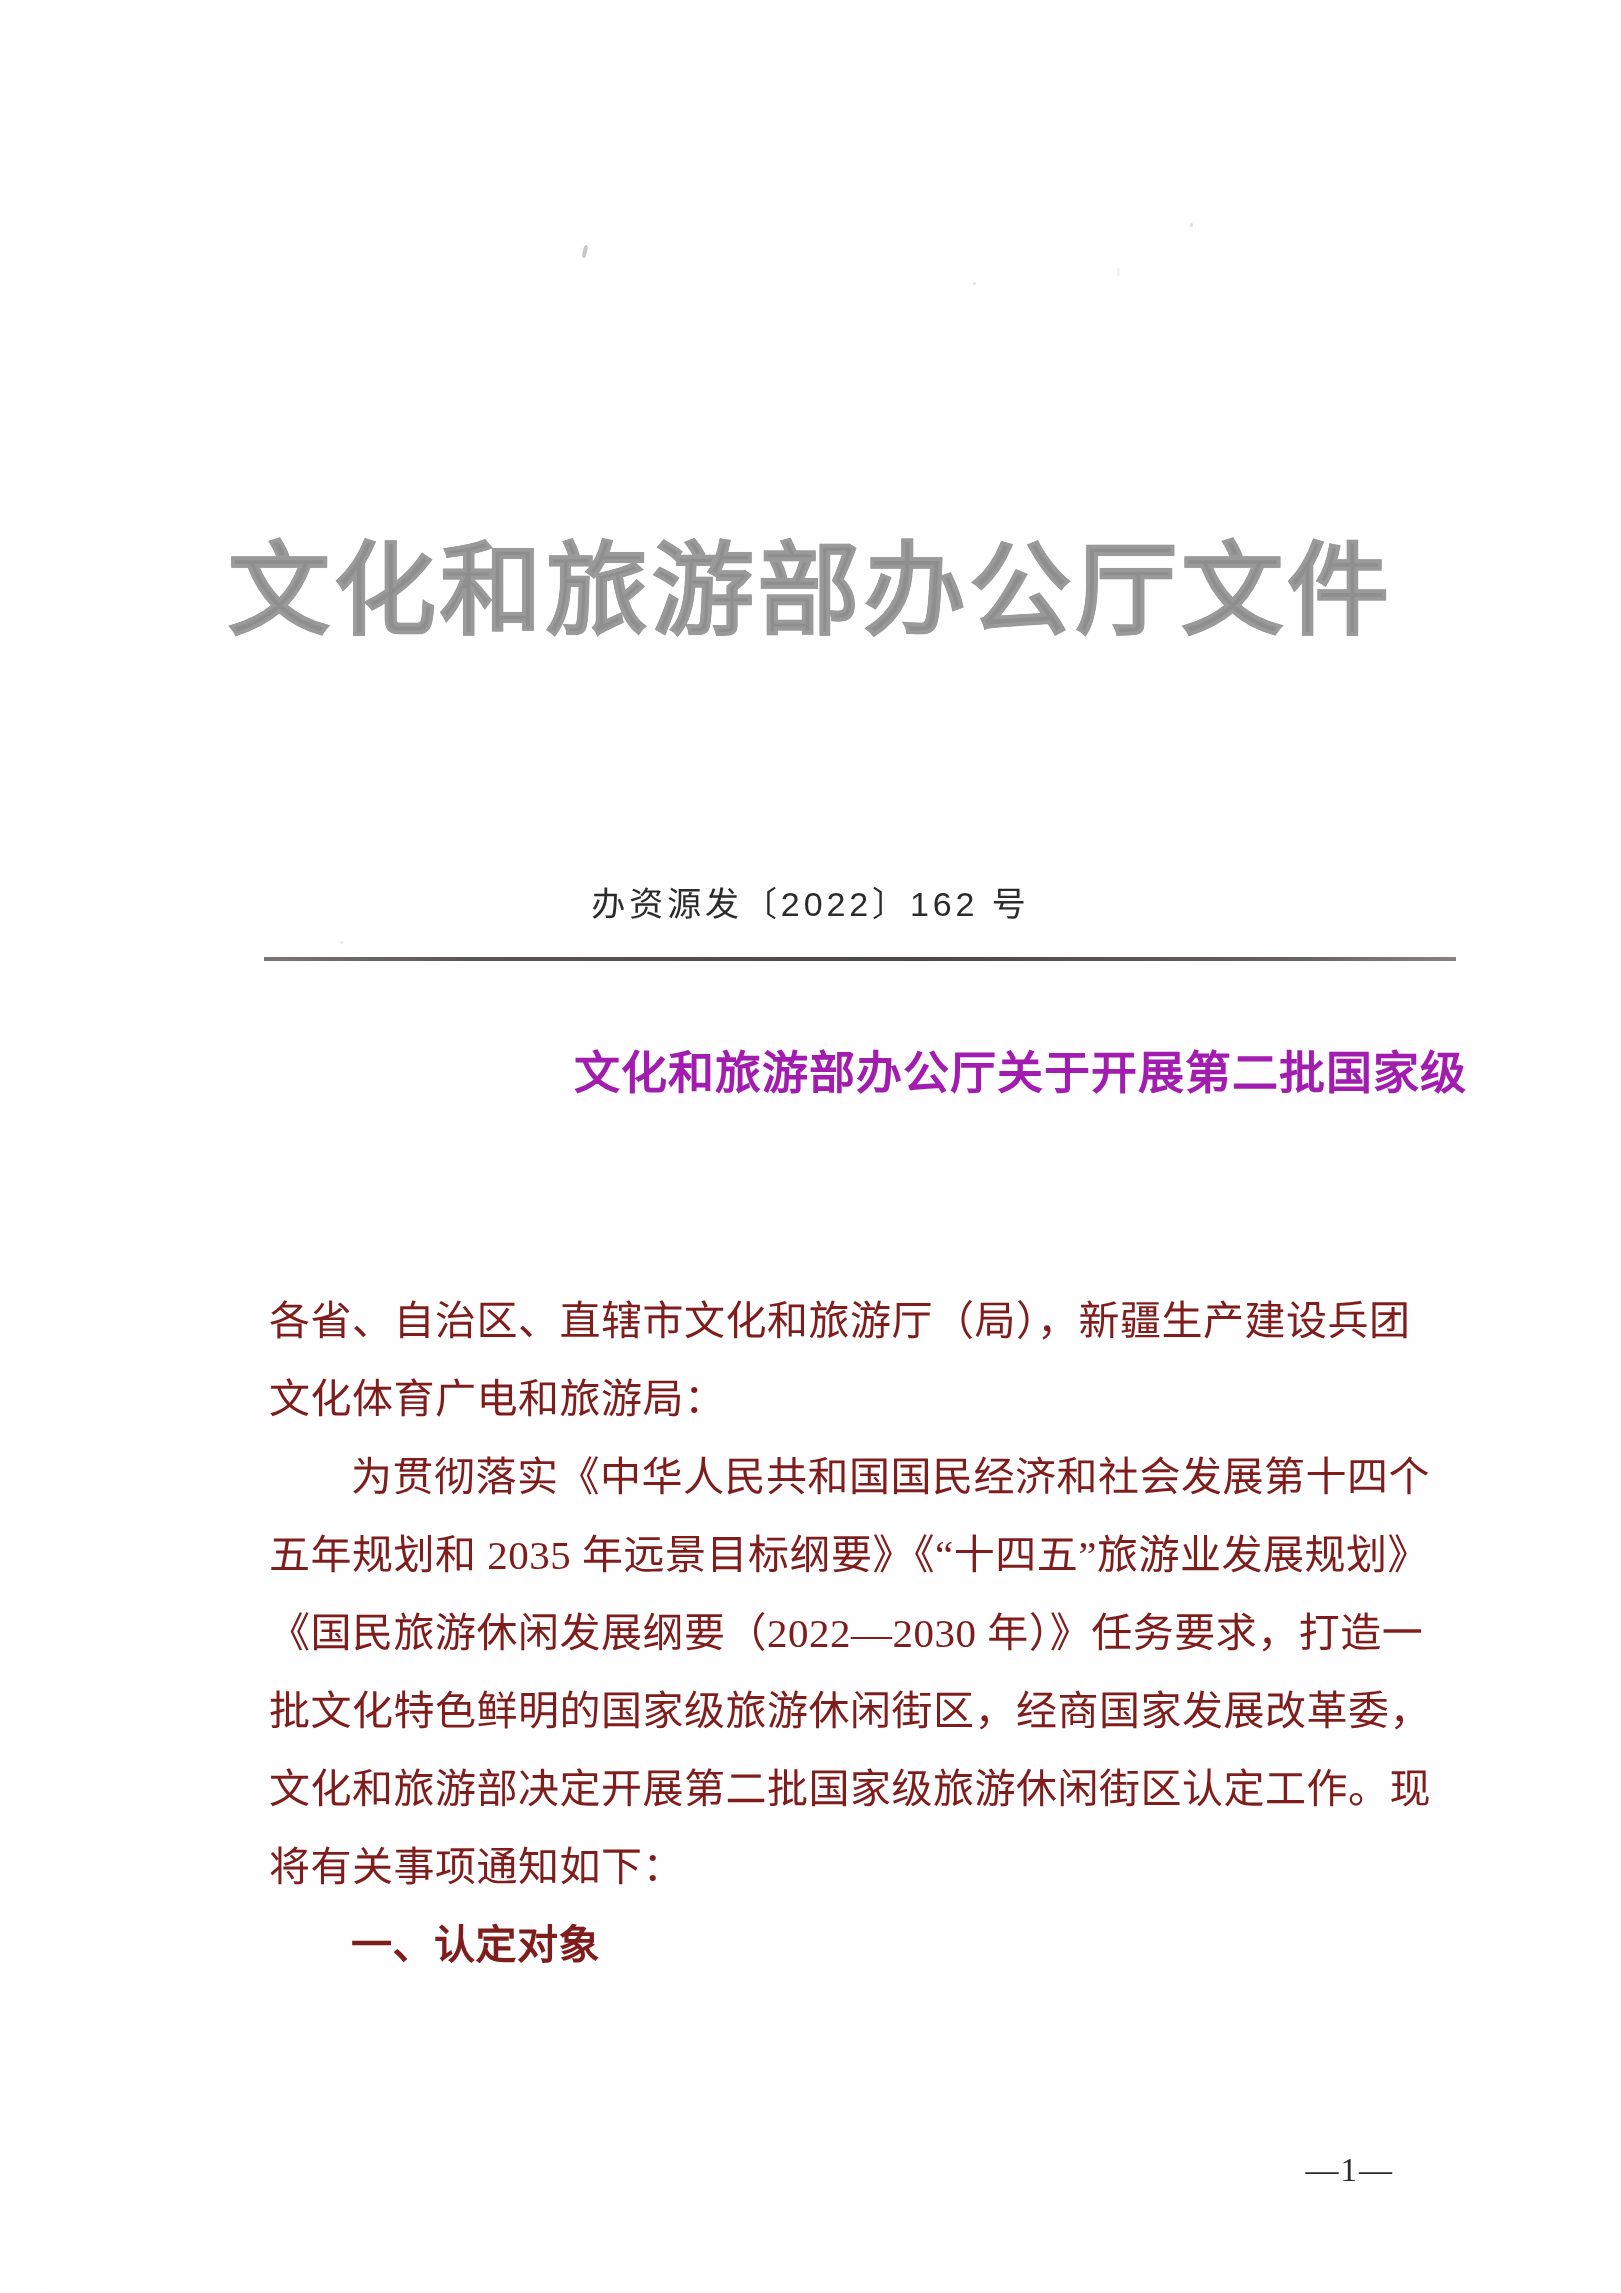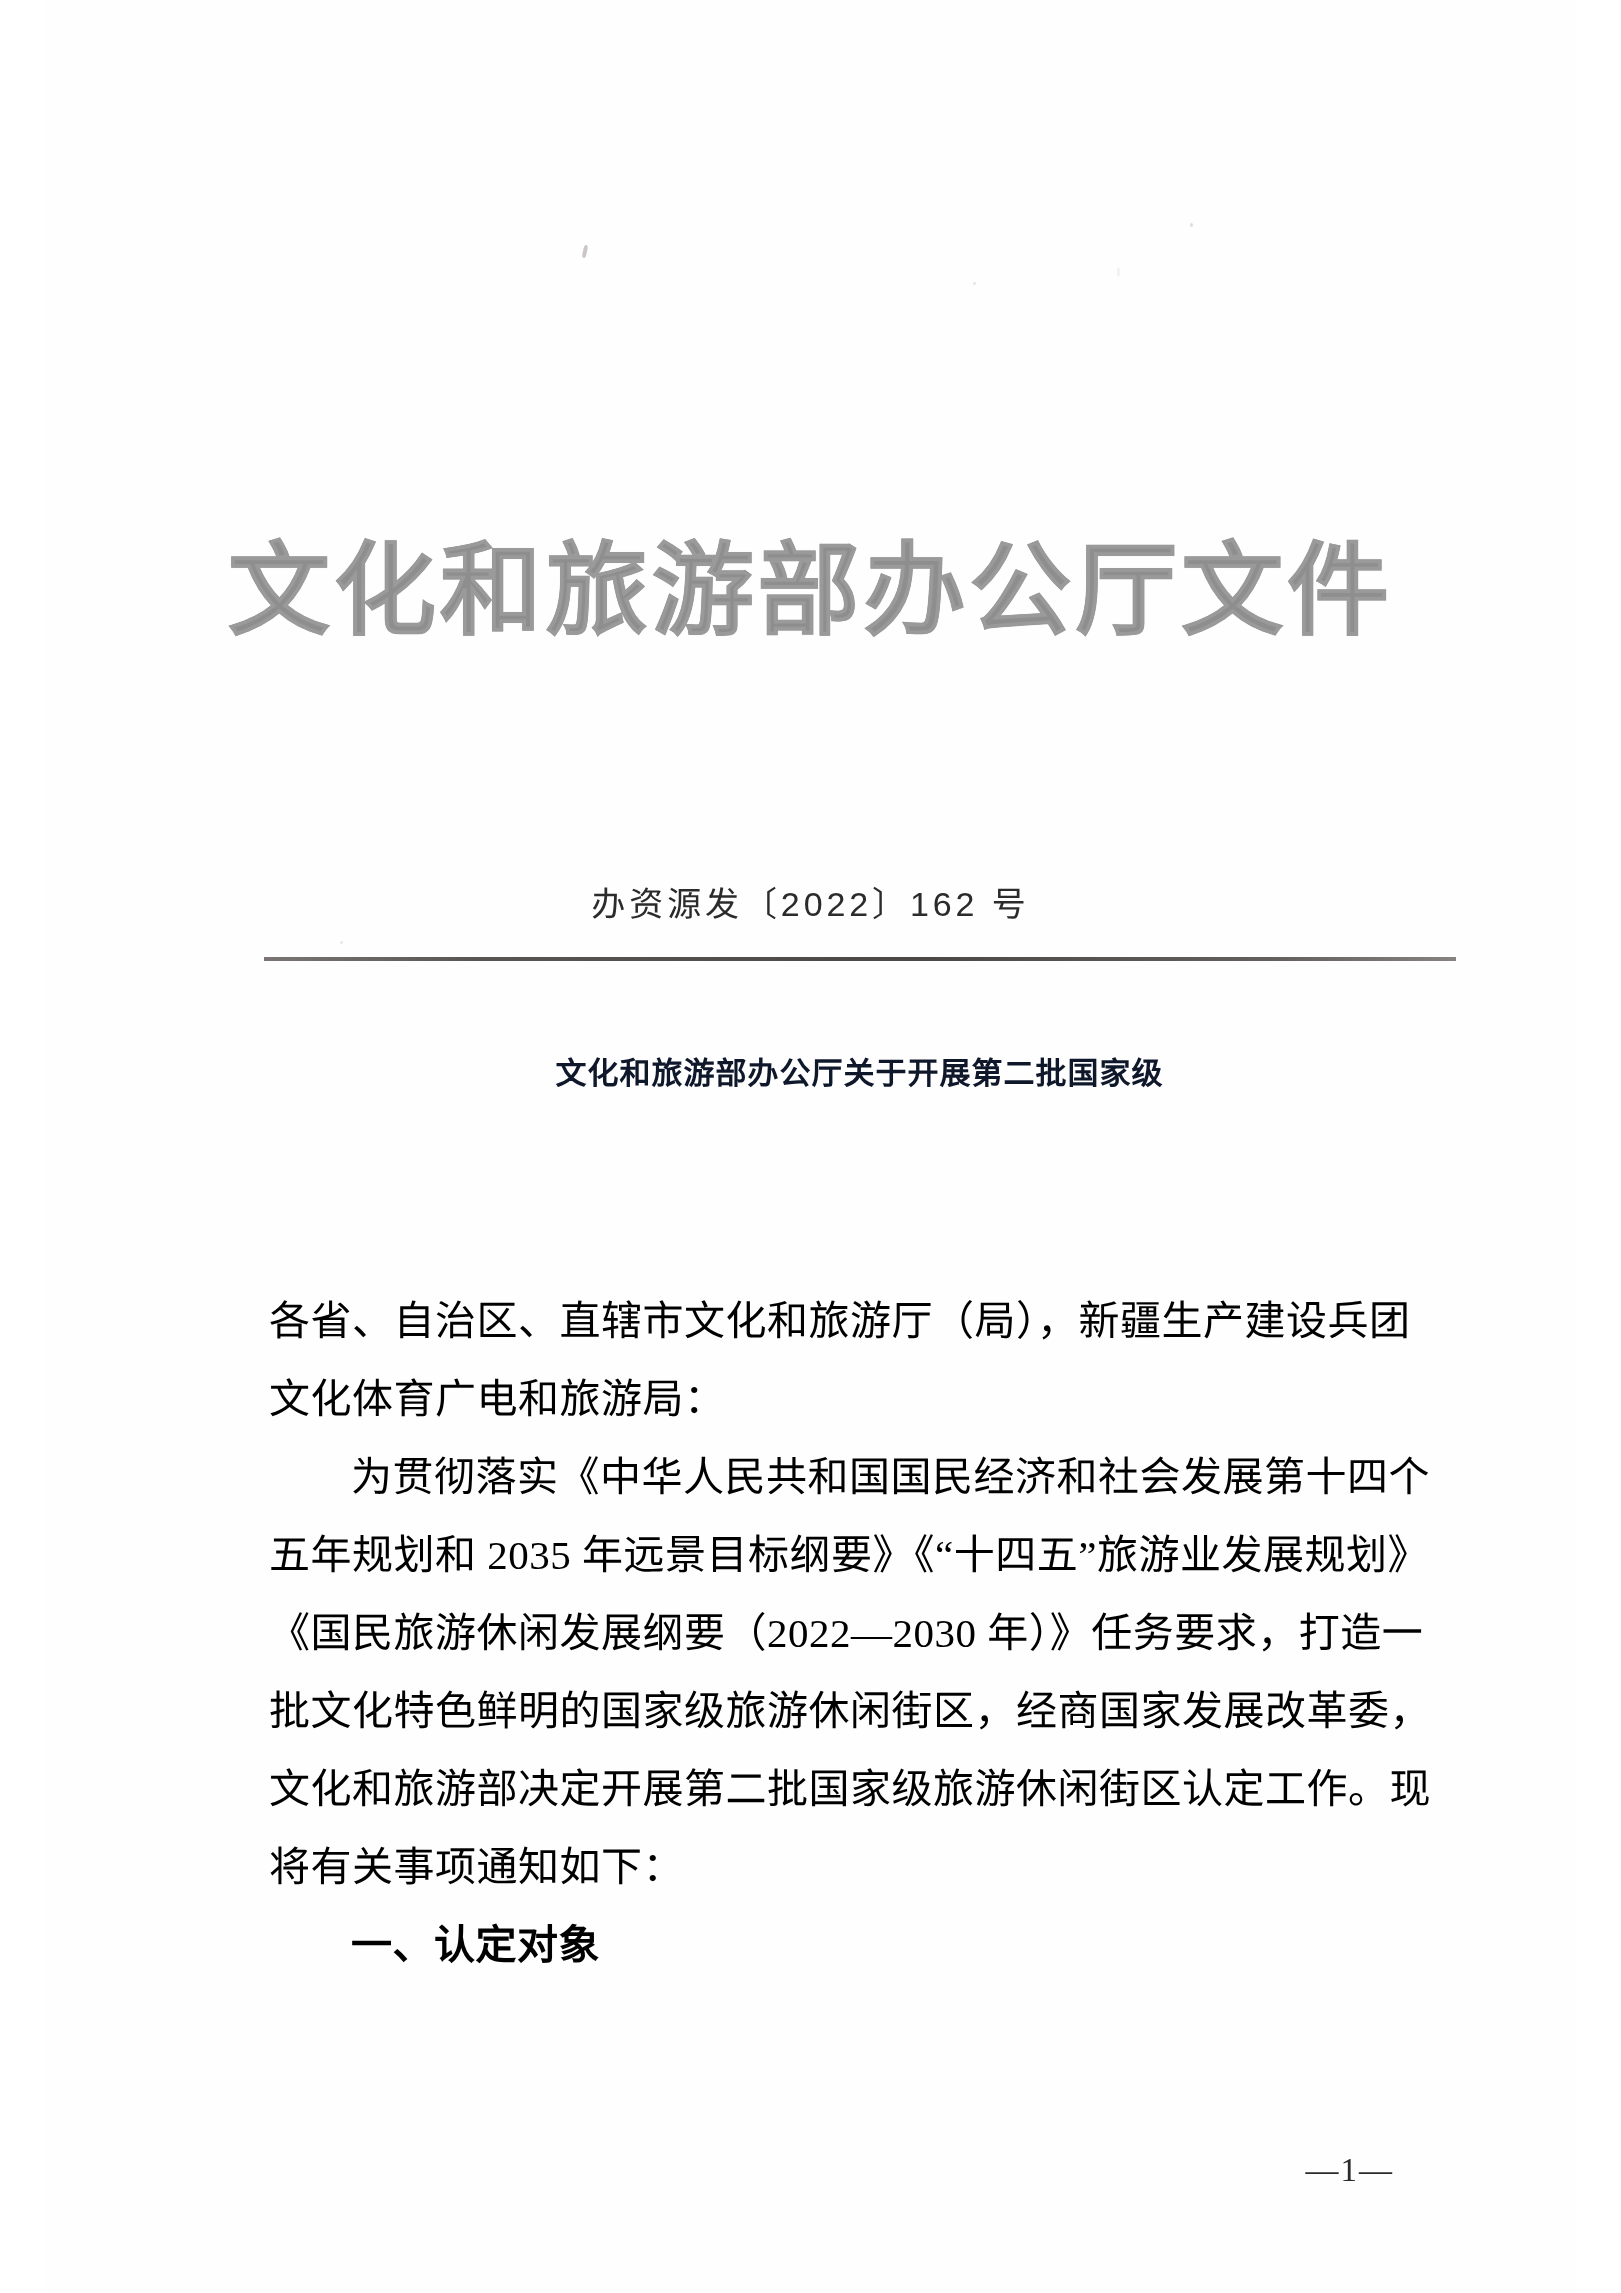--- a/index.html
+++ b/index.html
@@ -76,41 +76,41 @@
     background: linear-gradient(90deg, #6f6a68 0%, #4a4644 18%, #3c3836 55%, #57524f 85%, #7d7876 100%);
     opacity: .92;
   }
 
   
   .doc-title {
     position: absolute;
     left: 206px;
     width: 1215px;
     top: 1035px;
-    text-align: center;
+    text-align: right;
     font-family: "Liberation Serif", "DejaVu Serif", serif;
     font-weight: 700;
-    font-size: 31px;
+    font-size: 46px;
     line-height: 78px;
     letter-spacing: 1px;
-    color: #0f172a;
+    color: #a21caf;
   }
   .doc-title .tline { display: block; white-space: nowrap; }
 
   
   .body-text {
     position: absolute;
     left: 223px;
     width: 1191px;
     top: 1282px;
     font-family: "Liberation Serif", "DejaVu Serif", serif;
     font-size: 41px;
     line-height: 78px;
     letter-spacing: 0.5px;
-    color: #000000;
+    color: #7f1d1d;
   }
   .body-text p {
     margin: 0;
     text-align: justify;
     text-justify: inter-ideograph;
     white-space: nowrap;
   }
   .body-text p.indent { text-indent: 2em; }
   .body-text p.section-heading {
     text-indent: 2em;

